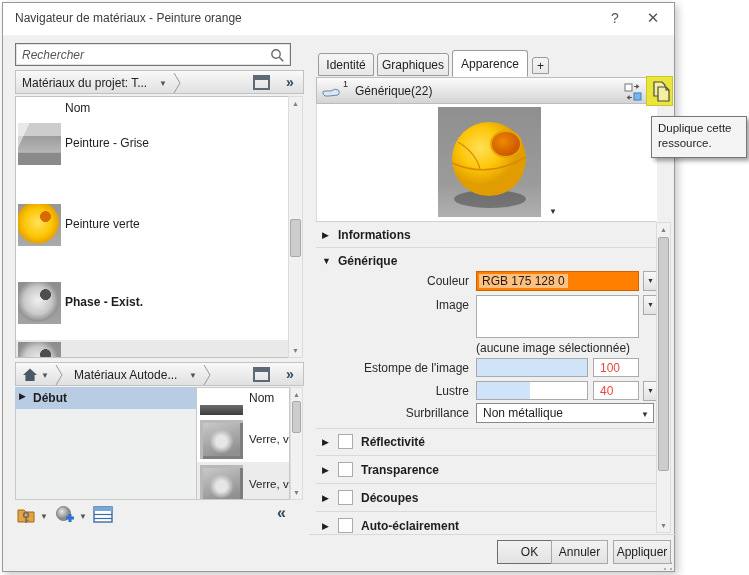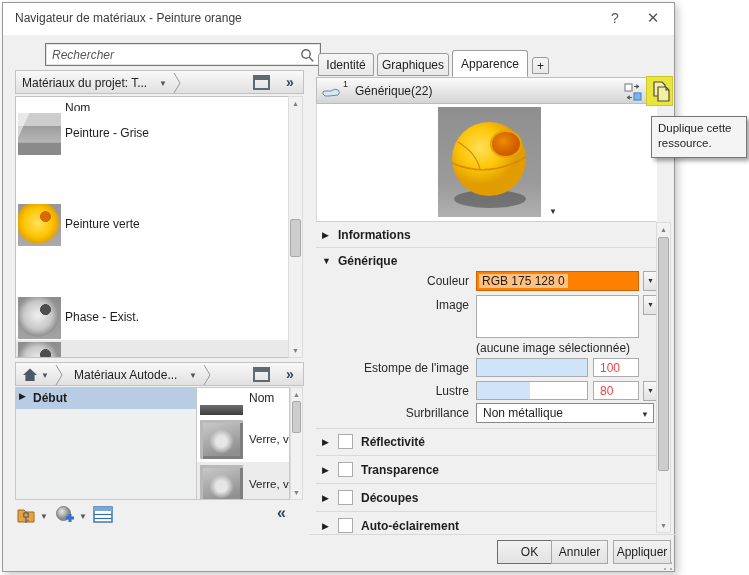--- a/index.html
+++ b/index.html
@@ -10,21 +10,21 @@
             border:1px solid #999; box-shadow:3px 3px 8px rgba(0,0,0,.22); }
   .titlebar { position:absolute; left:0; top:0; width:100%; height:32px; background:#ffffff; }
   .title { position:absolute; left:12px; top:8px; font-size:12px; color:#3c3c3c; }
   .tb-btn { position:absolute; top:0; width:34px; height:30px; text-align:center; line-height:30px;
             font-size:14px; color:#555; cursor:default; }
   .help-btn { right:42px; }
   .close-btn { right:4px; font-size:15px; }
 
   
   .searchbox { position:absolute; left:12px; top:40px; width:276px; height:23px; background:#fff;
-               border:1px solid #767676; box-shadow:inset 0 0 0 1px #e3e3e3;margin-left:30px; }
+               border:1px solid #767676; box-shadow:inset 0 0 0 1px #e3e3e3; }
   .searchbox .ph { position:absolute; left:6px; top:4px; font-style:italic; font-size:12px; color:#555; }
   .searchbox svg { position:absolute; right:5px; top:4px; }
 
   .crumb-bar { position:absolute; left:12px; width:289px; height:24px;
                background:linear-gradient(#f9f9f9,#e0e0e0); border:1px solid #c2c2c2; }
   .crumb-bar .lbl { position:absolute; left:6px; top:5px; font-size:12px; color:#222; }
   .dd-arrow { display:inline-block; font-size:8px; color:#555; }
   .chev { position:absolute; top:1px; }
   .panel-toggle { position:absolute; width:17px; height:15px; border:2px solid #5d6a75; top:4px; }
   .panel-toggle::before { content:""; position:absolute; left:0; top:0; width:100%; height:3px; background:#5d6a75; }
@@ -150,29 +150,29 @@
       <span class="dd-arrow" style="position:absolute;left:143px;top:8px;">▼</span>
       <svg class="chev" style="left:156px;" width="10" height="22" viewBox="0 0 10 22">
           <polyline points="2,1 8,11 2,21" fill="none" stroke="#9a9a9a" stroke-width="1"></polyline>
         </svg>
       <span class="panel-toggle" style="left:237px;"></span>
       <span class="dbl-chev" style="left:270px;">»</span>
     </div>
 
     <div class="mat-list">
       <span class="mat-col-header">Nom</span>
-      <div class="mat-row" style="top:14px;">
+      <div class="mat-row" style="top:24px;">
         <span class="thumb scene"></span>
         <span class="name">Peinture - Grise</span>
       </div>
       <div class="mat-row" style="top:105px;">
         <span class="thumb sphere-yellow"></span>
         <span class="name">Peinture verte</span>
       </div>
-      <div class="mat-row" style="top:198px;">
+      <div class="mat-row" style="top:183px;font-weight:bold;">
         <span class="thumb sphere-gray"></span>
         <span class="name">Phase - Exist.</span>
       </div>
       <div class="mat-row alt" style="top:243px;">
         <span class="thumb sphere-gray"></span>
         <span class="name">Phase - Temporaire</span>
       </div>
     </div>
     <div class="vscroll" style="left:285px;top:93px;width:15px;height:262px;">
       <span class="arr" style="top:0;">▲</span>
@@ -329,21 +329,21 @@
       <span class="f-label" style="left:3px;top:139px;">Estompe de l'image</span>
       <div class="slider" style="top:136px;">
           <span class="fill" style="width:100%;"></span>
         </div>
       <span class="valbox" style="top:136px;">100</span>
 
       <span class="f-label" style="left:3px;top:162px;">Lustre</span>
       <div class="slider" style="top:159px;">
           <span class="fill" style="width:48%;"></span>
         </div>
-      <span class="valbox" style="top:159px;">80</span>
+      <span class="valbox" style="top:159px;">40</span>
       <span class="dd-btn" style="left:327px;top:159px;">▼</span>
 
       <span class="f-label" style="left:3px;top:184px;">Surbrillance</span>
       <div class="select" style="top:181px;">
         <span>Non métallique</span>
         <span class="arr">▼</span>
       </div>
 
       <div class="hairline" style="left:0;top:206px;width:340px;height:1px;"></div>
 

